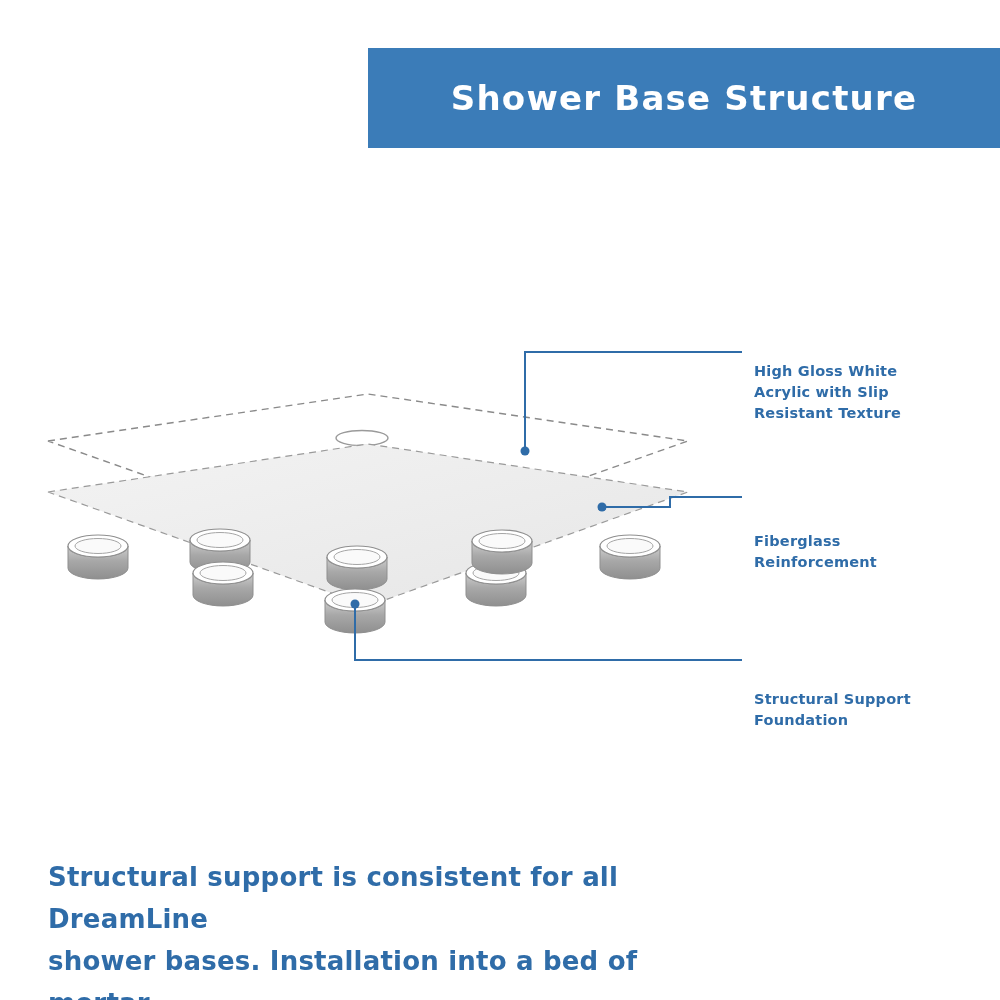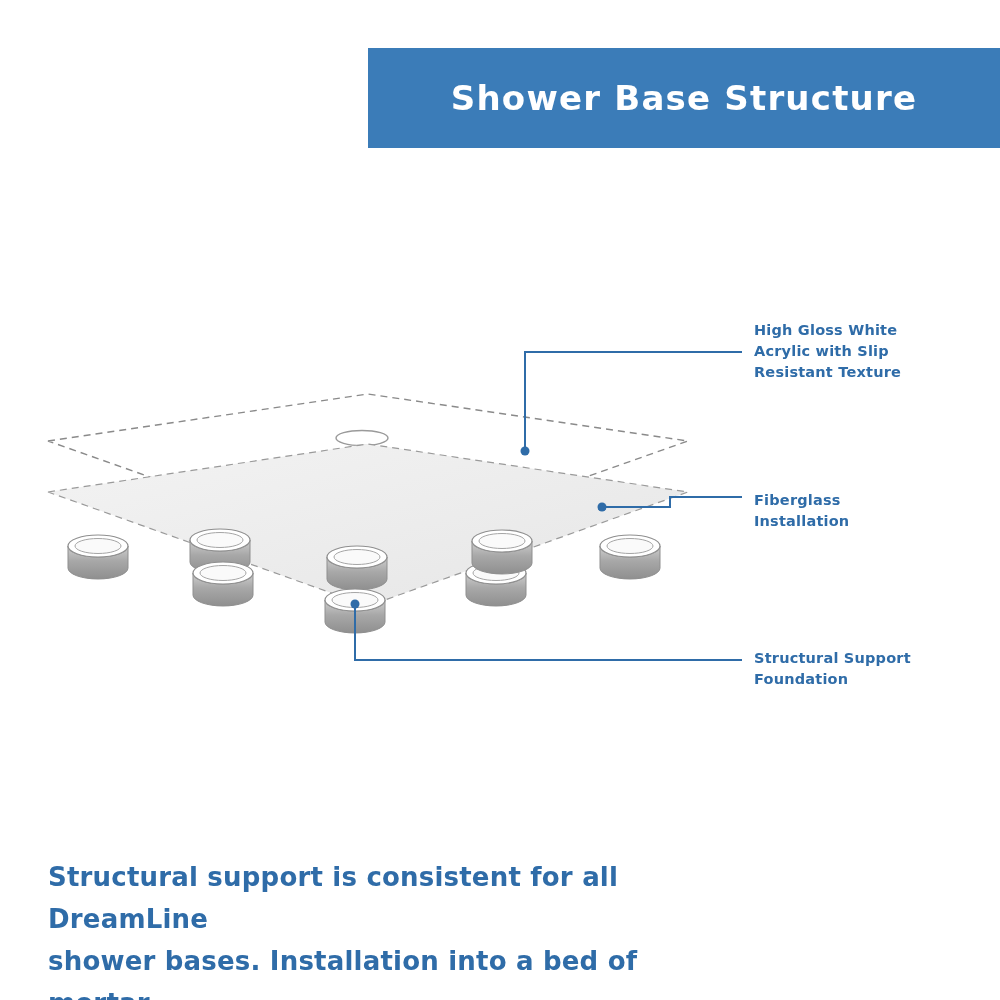--- a/index.html
+++ b/index.html
@@ -53,20 +53,21 @@
   
   .callout-label {
     position: absolute;
     color: #2f6ca8;
     font-size: 14.5px;
     font-weight: bold;
     line-height: 1.45;
     letter-spacing: 0.2px;
     font-family: "DejaVu Sans", sans-serif;
     white-space: pre-line;
+    margin-top: 41px;
   }
   #label-acrylic { left: 754px; top: 320px; width: 230px; }
   #label-fiberglass { left: 754px; top: 490px; width: 230px; }
   #label-support { left: 754px; top: 648px; width: 230px; }
 
   
   #footer-note {
     position: absolute;
     left: 48px;
     top: 856px;
@@ -172,20 +173,20 @@
     <polyline points="355,604 355,660 742,660" fill="none" stroke="#2f6ca8" stroke-width="2"></polyline>
     <circle cx="355" cy="604" r="4.5" fill="#2f6ca8"></circle>
   </g>
 </svg>
 
 <div class="callout-label" id="label-acrylic">High Gloss White
 Acrylic with Slip
 Resistant Texture</div>
 
 <div class="callout-label" id="label-fiberglass">Fiberglass
-Installation</div>
+Reinforcement</div>
 
 <div class="callout-label" id="label-support">Structural Support
 Foundation</div>
 
 <div id="footer-note">Structural support is consistent for all DreamLine
 shower bases. Installation into a bed of mortar
 is required.</div>
 
 </body></html>

